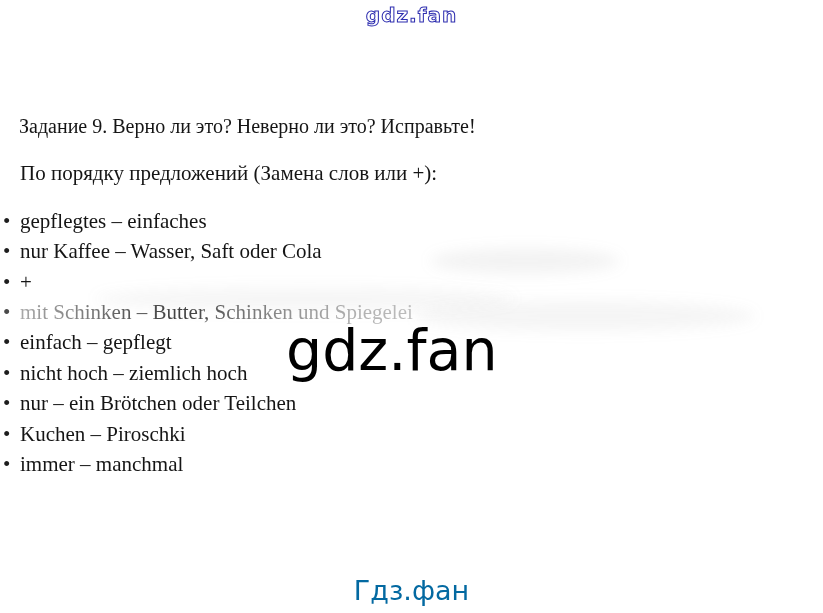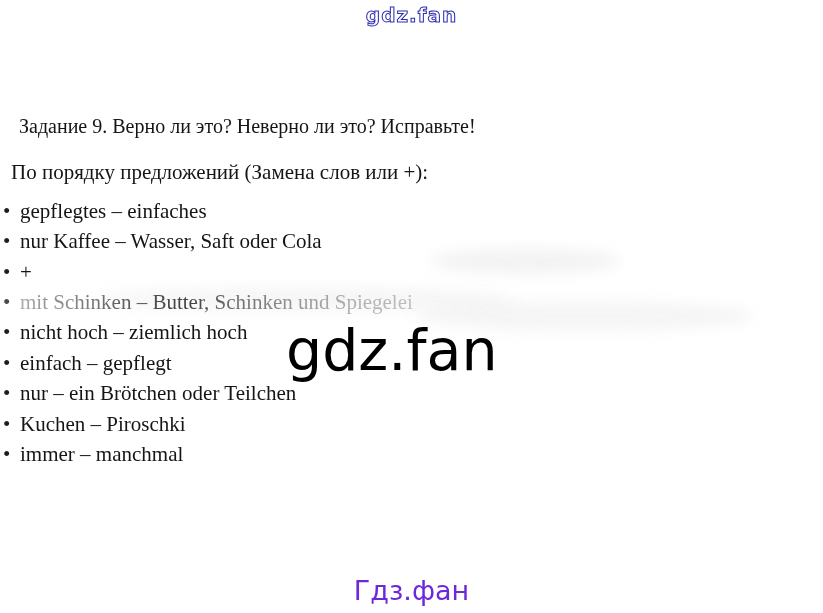--- a/index.html
+++ b/index.html
@@ -13,42 +13,42 @@
     position:absolute;top:3px;left:0;width:100%;text-align:center;
     font-family:"DejaVu Sans",sans-serif;font-size:20px;font-weight:bold;
     letter-spacing:1px;color:#2f2fb0;
   }
   @supports (-webkit-text-stroke: 1px black){
     .wm-top{color:rgba(255,255,255,0);-webkit-text-stroke:1.05px #2f2fb0;}
   }
   
   .doc{position:absolute;left:3px;top:95px;font-size:21px;line-height:30.4px;}
   .title{margin:16px;font-size:20px;font-weight:normal;line-height:30.4px;white-space:nowrap;}
-  .subtitle{margin:8px;white-space:nowrap;}
+  .subtitle{margin:17px;white-space:nowrap;}
   ul.answers{list-style:none;margin:0;padding:0;}
   li.item{white-space:nowrap;}
   li .marker{display:inline-block;width:17px;color:#1d1d1d;}
   li.faded .marker{color:#4a4a4a;}
   li.faded .txt{color:#8e8e8e;text-align:center;}
   @supports (-webkit-background-clip: text){
     li.faded .txt{
       background:linear-gradient(90deg,#a9a9a9 0%,#8a8a8a 12%,#5a5a5a 28%,#3f3f3f 42%,#6f6f6f 55%,#969696 70%,#b1b1b1 86%,#bdbdbd 100%);
       -webkit-background-clip:text;background-clip:text;color:transparent;
     }
   }
   
   .wm-center{
     position:absolute;left:286px;top:322px;line-height:1;
     font-family:"DejaVu Sans",sans-serif;font-size:57px;color:#000000;
     white-space:nowrap;
   }
   
   .footer{
     position:absolute;left:0;top:575px;width:100%;text-align:center;
-    font-family:"DejaVu Sans",sans-serif;font-size:27px;color:#6d28d9;
+    font-family:"DejaVu Sans",sans-serif;font-size:27px;color:#0369a1;
   }
   
   .smudge{position:absolute;border-radius:50%;filter:blur(7px);background:rgba(125,125,125,0.09);}
   .smudge.s1{left:430px;top:248px;width:190px;height:26px;}
   .smudge.s2{left:95px;top:287px;width:420px;height:24px;background:rgba(125,125,125,0.07);}
   .smudge.s3{left:415px;top:301px;width:340px;height:30px;background:rgba(125,125,125,0.08);}
 </style>
 </head>
 <body>
 
@@ -59,22 +59,22 @@
 <div class="smudge s3"></div>
 
 <div class="doc">
   <h1 class="title">Задание 9. Верно ли это? Неверно ли это? Исправьте!</h1>
   <p class="subtitle">По порядку предложений (Замена слов или +):</p>
   <ul class="answers">
       <li class="item"><span class="marker">•</span><span class="txt">gepflegtes – einfaches</span></li>
       <li class="item"><span class="marker">•</span><span class="txt">nur Kaffee – Wasser, Saft oder Cola</span></li>
       <li class="item"><span class="marker">•</span><span class="txt">+</span></li>
       <li class="item faded"><span class="marker">•</span><span class="txt">mit Schinken – Butter, Schinken und Spiegelei</span></li>
+      <li class="item"><span class="marker">•</span><span class="txt">einfach – gepflegt</span></li>
       <li class="item"><span class="marker">•</span><span class="txt">nicht hoch – ziemlich hoch</span></li>
-      <li class="item"><span class="marker">•</span><span class="txt">einfach – gepflegt</span></li>
       <li class="item"><span class="marker">•</span><span class="txt">nur – ein Brötchen oder Teilchen</span></li>
       <li class="item"><span class="marker">•</span><span class="txt">Kuchen – Piroschki</span></li>
       <li class="item"><span class="marker">•</span><span class="txt">immer – manchmal</span></li>
     </ul>
 </div>
 
 <div class="wm-center">gdz.fan</div>
 
 <div class="footer">Гдз.фан</div>
 

